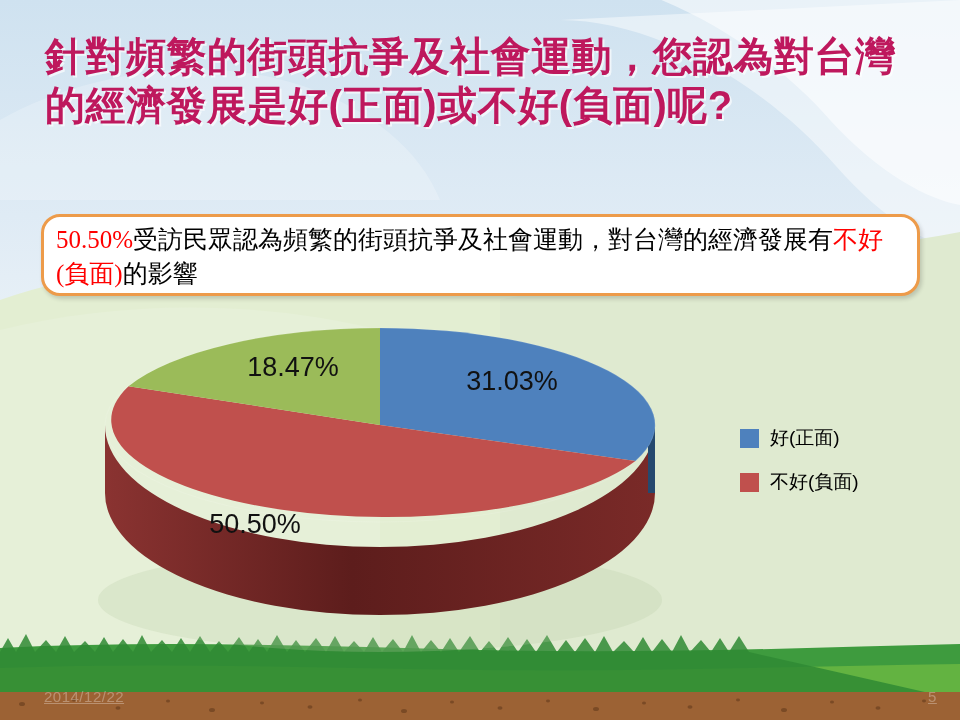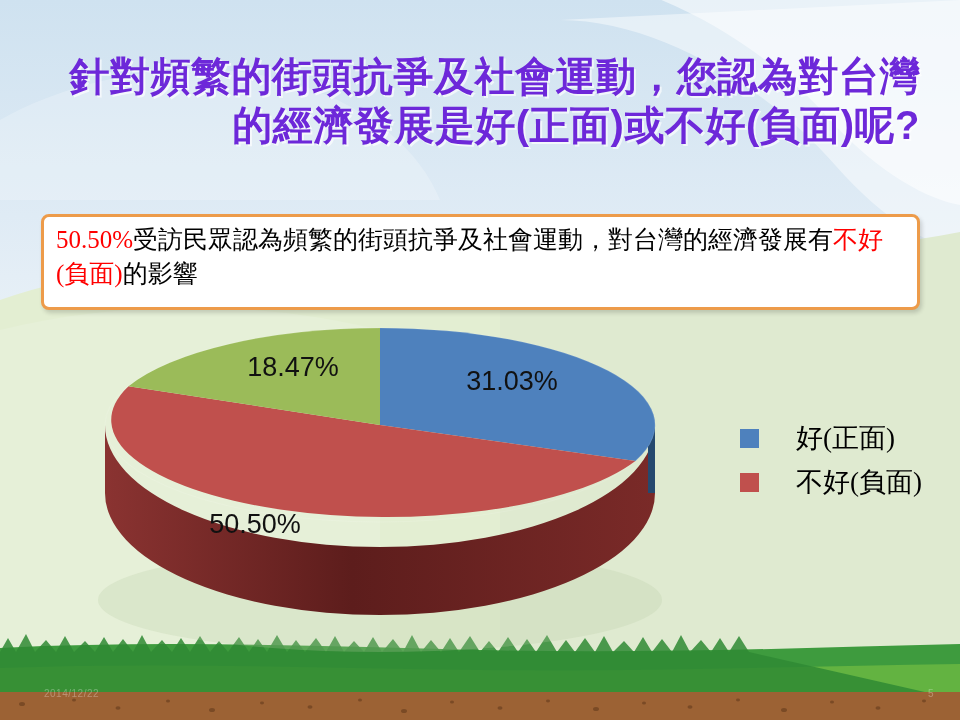--- a/index.html
+++ b/index.html
@@ -23,42 +23,42 @@
   }
   .bg-svg {
     position: absolute;
     left: 0; top: 0;
   }
 
   
   .title {
     position: absolute;
     left: 45px;
-    top: 52px;
+    top: 32px;
     width: 875px;
-    text-align: right;
+    text-align: left;
     font-size: 40px;
     line-height: 1.22;
     font-weight: bold;
-    color: #6d28d9;
+    color: #be185d;
     letter-spacing: 0.5px;
     text-shadow: 2px 2px 0 rgba(255,255,255,0.65);
     white-space: pre-wrap;
   }
 
   
   .callout {
     position: absolute;
     left: 41px;
     top: 214px;
     width: 879px;
-    height: 96px;
+    height: 82px;
     background: #ffffff;
     border: 3px solid #ed9b4a;
-    border-radius: 8px;
+    border-radius: 19px;
     box-sizing: border-box;
     box-shadow: 2px 3px 4px rgba(0,0,0,0.16);
     padding: 6px 12px 0 12px;
   }
   .callout-text {
     font-family: "Liberation Serif", "DejaVu Serif", serif;
     font-size: 25px;
     line-height: 1.35;
     color: #000000;
   }
@@ -88,34 +88,34 @@
     align-items: center;
     height: 44px;
   }
   .legend-swatch {
     width: 19px;
     height: 19px;
     flex: 0 0 19px;
     margin-right: 11px;
   }
   .legend-label {
-    font-family: Liberation Serif, serif;
-    font-size: 27px;
+    font-family: Liberation Sans, sans-serif;
+    font-size: 19px;
     color: #000000;
     white-space: nowrap;
-    margin-left: 26px;
   }
 
   
   .footer-note {
     position: absolute;
     font-family: "Liberation Sans", "DejaVu Sans", sans-serif;
-    font-size: 10px;
+    font-size: 15px;
     color: rgba(255,255,255,0.30);
     letter-spacing: 0.5px;
+    text-decoration: underline;
   }
   .footer-date { left: 44px; top: 688px; }
   .footer-page { left: 928px; top: 688px; }
 </style>
 </head>
 <body>
 
 <div id="slide">
 
   <div class="bg-sky"></div>

